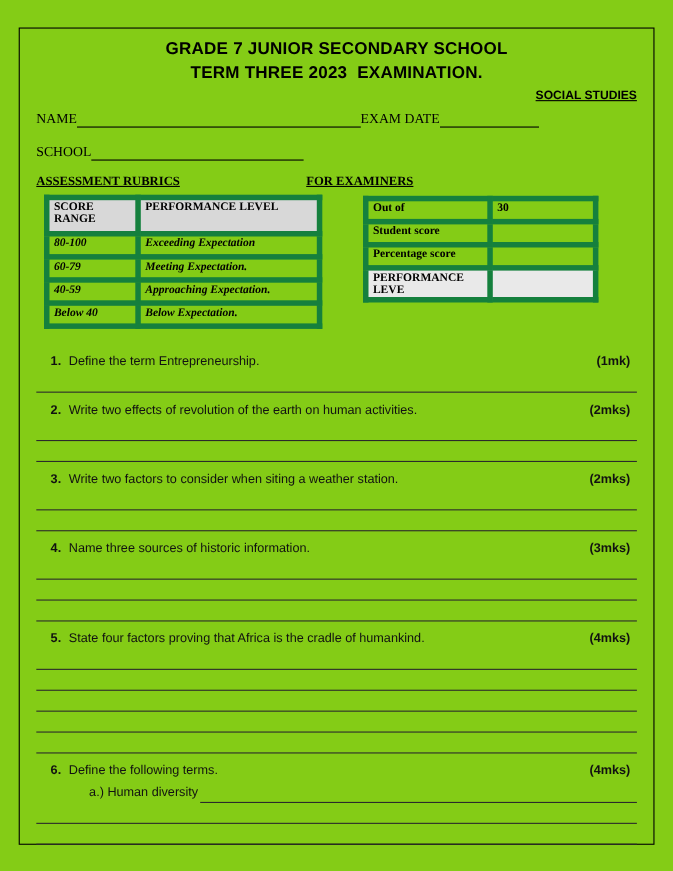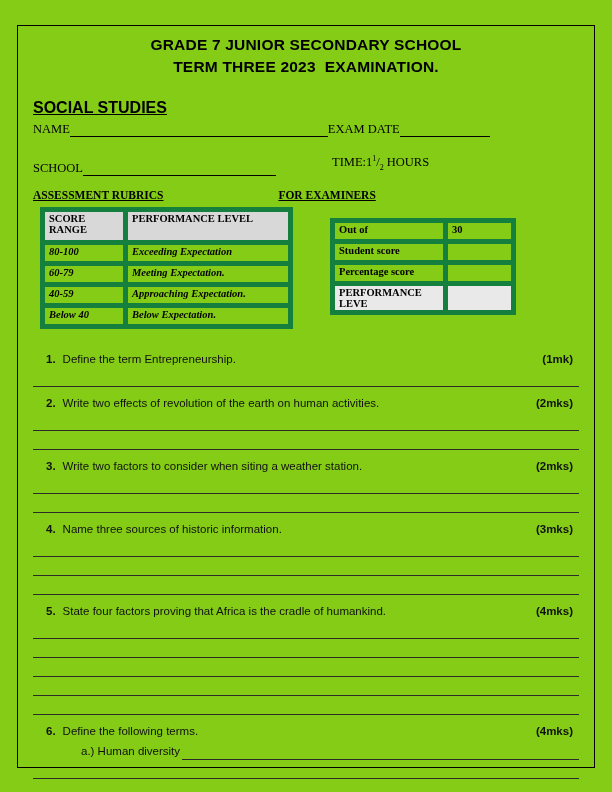--- a/index.html
+++ b/index.html
@@ -4,22 +4,22 @@
 <style>
   html,body{margin:0;padding:0;background:#fff;}
   .page{position:relative;width:612px;height:792px;background:#84cc16;overflow:hidden;
         font-family:"Liberation Serif",serif;color:#000;}
   .frame{position:absolute;left:17px;top:25px;right:17px;bottom:24px;
          border:1.6px solid #000;padding:8px 15px;box-sizing:border-box;}
 
   
   .title{font-family:"Liberation Sans",sans-serif;font-weight:bold;font-size:15.5px;
          text-align:center;line-height:22px;white-space:pre;letter-spacing:.2px;}
-  .subject{font-family:"Liberation Sans",sans-serif;font-weight:bold;font-size:16px;
-           text-align:left;text-decoration:underline;margin-top:22px;line-height:16px;}
+  .subject{font-family:"Liberation Sans",sans-serif;font-weight:bold;font-size:11px;
+           text-align:right;text-decoration:underline;margin-top:1px;line-height:16px;}
 
   
   .info-row{display:flex;align-items:flex-end;font-size:12.5px;line-height:16px;}
   .row1{margin-top:5px;}
   .row2{margin-top:14px;}
   .blank{display:inline-block;border-bottom:1px solid #000;height:15px;}
   .blank.name{width:258px;}
   .blank.date{width:90px;}
   .blank.school{width:193px;}
   .lbl{white-space:pre;}
@@ -34,21 +34,21 @@
   .section-row .sec2{text-decoration:underline;margin-left:112px;margin-top:20px;}
 
   
   .tables-row{display:flex;align-items:flex-start;margin-top:4px;}
   table{border-collapse:collapse;font-size:10.5px;}
   td,th{border:5px solid #15803d;padding:1px 4px;vertical-align:top;text-align:left;}
   .rubrics{margin-left:7px;width:253px;}
   .rubrics th{background:#d8d8d8;font-weight:bold;height:26px;}
   .rubrics .c-range{width:70px;}
   .rubrics td{font-weight:bold;font-style:italic;height:14px;}
-  .examiners{margin-left:37px;margin-top:11px;width:186px;}
+  .examiners{margin-left:37px;margin-top:1px;width:214px;}
   .examiners td{font-weight:bold;height:14px;}
   .examiners .c-label{width:100px;}
   .examiners tr.shaded td{background:#e9e9e9;}
 
   
   .questions{margin-top:22px;font-family:"Liberation Sans",sans-serif;font-size:11.5px;color:#111;}
   .question{margin-bottom:8px;}
   .q-row{display:flex;align-items:baseline;padding-left:13px;padding-right:6px;line-height:17px;}
   .q-num{font-weight:bold;margin-right:7px;}
   .q-text{flex:1;}
@@ -71,21 +71,20 @@
     <div class="info-row row1">
       <span class="lbl">NAME</span>
       <span class="blank name"></span>
       <span class="lbl">EXAM DATE</span>
       <span class="blank date"></span>
     </div>
 
     <div class="info-row row2">
       <span class="lbl">SCHOOL</span>
       <span class="blank school"></span>
-      <span class="time"><span>TIME:1</span><sup>1</sup><span>/</span><sub>2</sub><span class="suffix">HOURS</span></span>
     </div>
 
     <div class="section-row">
       <span class="sec1">ASSESSMENT RUBRICS</span>
       <span class="sec2">FOR EXAMINERS</span>
     </div>
 
     <div class="tables-row">
       <table class="rubrics">
         <tbody>

